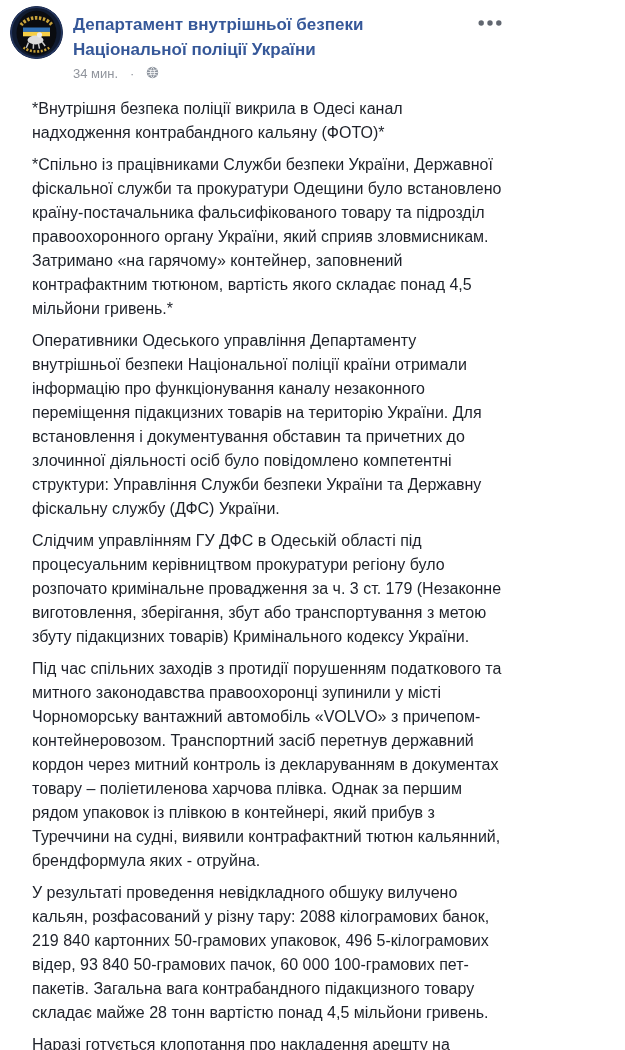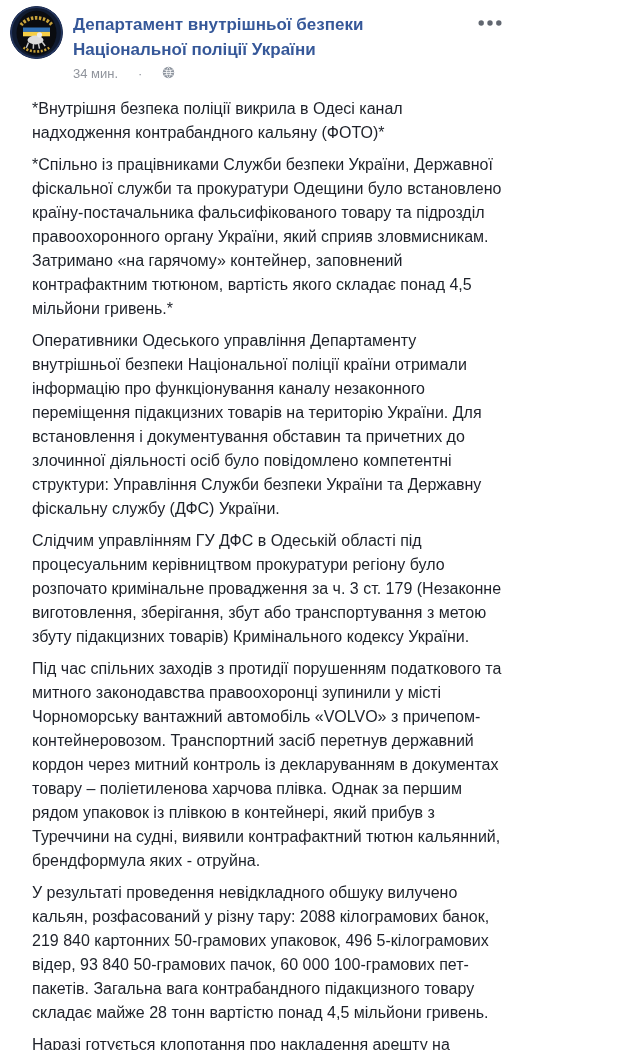--- a/index.html
+++ b/index.html
@@ -41,21 +41,21 @@
     font-weight: bold;
     font-size: 17px;
     line-height: 25px;
     text-decoration: none;
     display: inline;
     cursor: pointer;
   }
   .meta-row {
     display: flex;
     align-items: center;
-    gap: 20px;
+    gap: 12px;
     margin-top: 3px;
     font-size: 13px;
     color: #90949c;
   }
   .meta-row .timestamp { cursor: pointer; }
   .meta-row .sep { color: #90949c; }
   .globe { display: inline-block; margin-top: 1px; }
   .more-btn {
     position: absolute;
     top: 16px;

